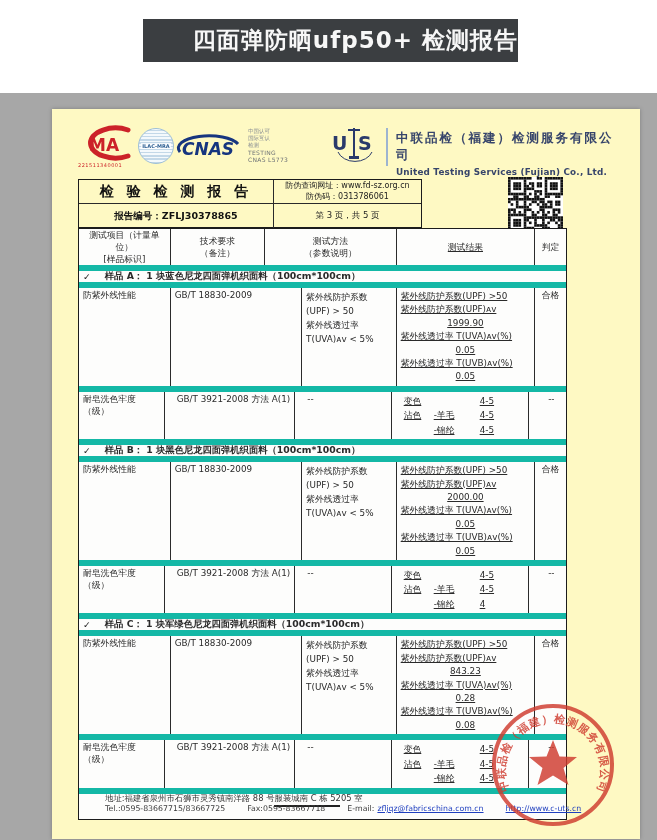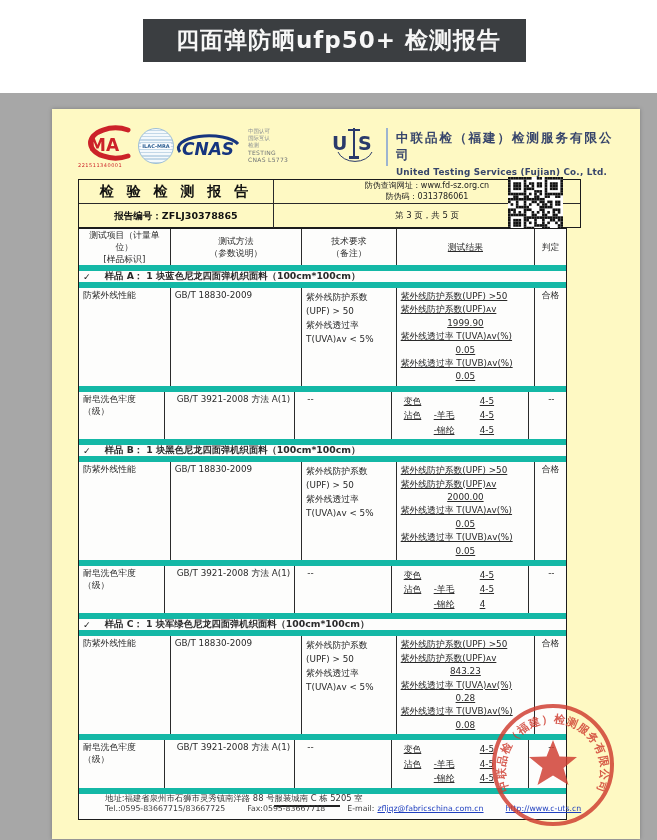--- a/index.html
+++ b/index.html
@@ -4,22 +4,22 @@
 <style>
   html,body{margin:0;padding:0;}
   body{
     width:657px;height:840px;position:relative;background:#ffffff;
     font-family:"DejaVu Sans","Liberation Sans",sans-serif;color:#2a2a2a;
     overflow:hidden;
   }
   
   .banner{
     position:absolute;left:143px;top:19px;width:375px;height:43px;
-    background:#3b3e41;color:#f7f7f7;display:flex;align-items:center;justify-content:center;
-    font-size:23px;font-weight:bold;letter-spacing:1px;padding-left:8px;
+    background:#3b3e41;color:#f7f7f7;display:flex;align-items:center;justify-content:flex-end;
+    font-size:23px;font-weight:bold;letter-spacing:1px;
   }
   
   .photo{position:absolute;left:0;top:93px;width:657px;height:747px;background:#a7a7a7;}
   .page{position:absolute;left:52px;top:16px;width:588px;height:730px;background:#fef9c3;box-shadow:0 0 4px rgba(0,0,0,.25);}
 
   
   .logos{position:absolute;left:24px;top:13px;width:545px;height:52px;}
   .cma{position:absolute;left:0;top:2px;}
   .cma-num{position:absolute;left:2px;top:40px;font-size:5px;color:#cc2229;letter-spacing:.5px;}
   .ilac{position:absolute;left:62px;top:6px;width:34px;height:34px;border-radius:50%;
@@ -29,21 +29,21 @@
   .cnas{position:absolute;left:96px;top:8px;}
   .cnas-lines{position:absolute;left:172px;top:6px;font-size:5.5px;line-height:1.25;color:#8a8f94;}
   .cnas-lines div:nth-child(4),.cnas-lines div:nth-child(5){color:#6d7276;font-size:6px;letter-spacing:.3px;}
   .uts{position:absolute;left:254px;top:4px;}
   .hdr-divider{position:absolute;left:310px;top:6px;height:38px;border-left:2px solid #9db4d0;}
   .company{position:absolute;left:320px;top:8px;color:#37456b;}
   .company .cn{font-size:12.5px;font-weight:bold;letter-spacing:2px;}
   .company .en{font-size:8.8px;font-weight:bold;margin-top:3px;letter-spacing:.2px;}
 
   
-  .titlebox{position:absolute;left:26px;top:70px;width:503px;height:49px;border:1.5px solid #1c1c1c;box-sizing:border-box;}
+  .titlebox{position:absolute;left:26px;top:70px;width:344px;height:49px;border:1.5px solid #1c1c1c;box-sizing:border-box;}
   .titlebox .row{display:flex;height:24px;box-sizing:border-box;}
   .titlebox .row:first-child{border-bottom:1px solid #2a2a2a;height:24px;}
   .tb-left{width:195px;border-right:1px solid #2a2a2a;display:flex;flex-direction:column;align-items:center;justify-content:center;box-sizing:border-box;}
   .tb-right{flex:1;display:flex;flex-direction:column;align-items:center;justify-content:center;box-sizing:border-box;}
   .report-title{font-size:14px;font-weight:bold;letter-spacing:4px;color:#111;}
   .antifake{font-size:8px;line-height:1.3;color:#222;text-align:center;}
   .report-no{font-size:9.5px;font-weight:bold;color:#111;}
   .page-info{font-size:8.5px;color:#222;}
   .qr{position:absolute;left:456px;top:68px;width:55px;height:55px;background:#fff;}
 
@@ -397,27 +397,27 @@
           <rect x="47.14" y="52.38" width="2.62" height="2.62" fill="#111"></rect>
           <rect x="52.38" y="52.38" width="2.62" height="2.62" fill="#111"></rect>
         </svg></div>
 
     <div class="rtable">
       <div class="trow r-head">
         <div class="cell c1">
             <span>测试项目（计量单位）</span>
             <span>[样品标识]</span>
           </div>
+        <div class="cell c3">
+            <span>技术要求</span>
+            <span>（备注）</span>
+          </div>
         <div class="cell c2">
             <span>测试方法</span>
             <span>（参数说明）</span>
-          </div>
-        <div class="cell c3">
-            <span>技术要求</span>
-            <span>（备注）</span>
           </div>
         <div class="cell c4">
             <span>测试结果</span>
           </div>
         <div class="cell c5">
             <span>判定</span>
           </div>
       </div>
 
       <div class="trow r-sample">

